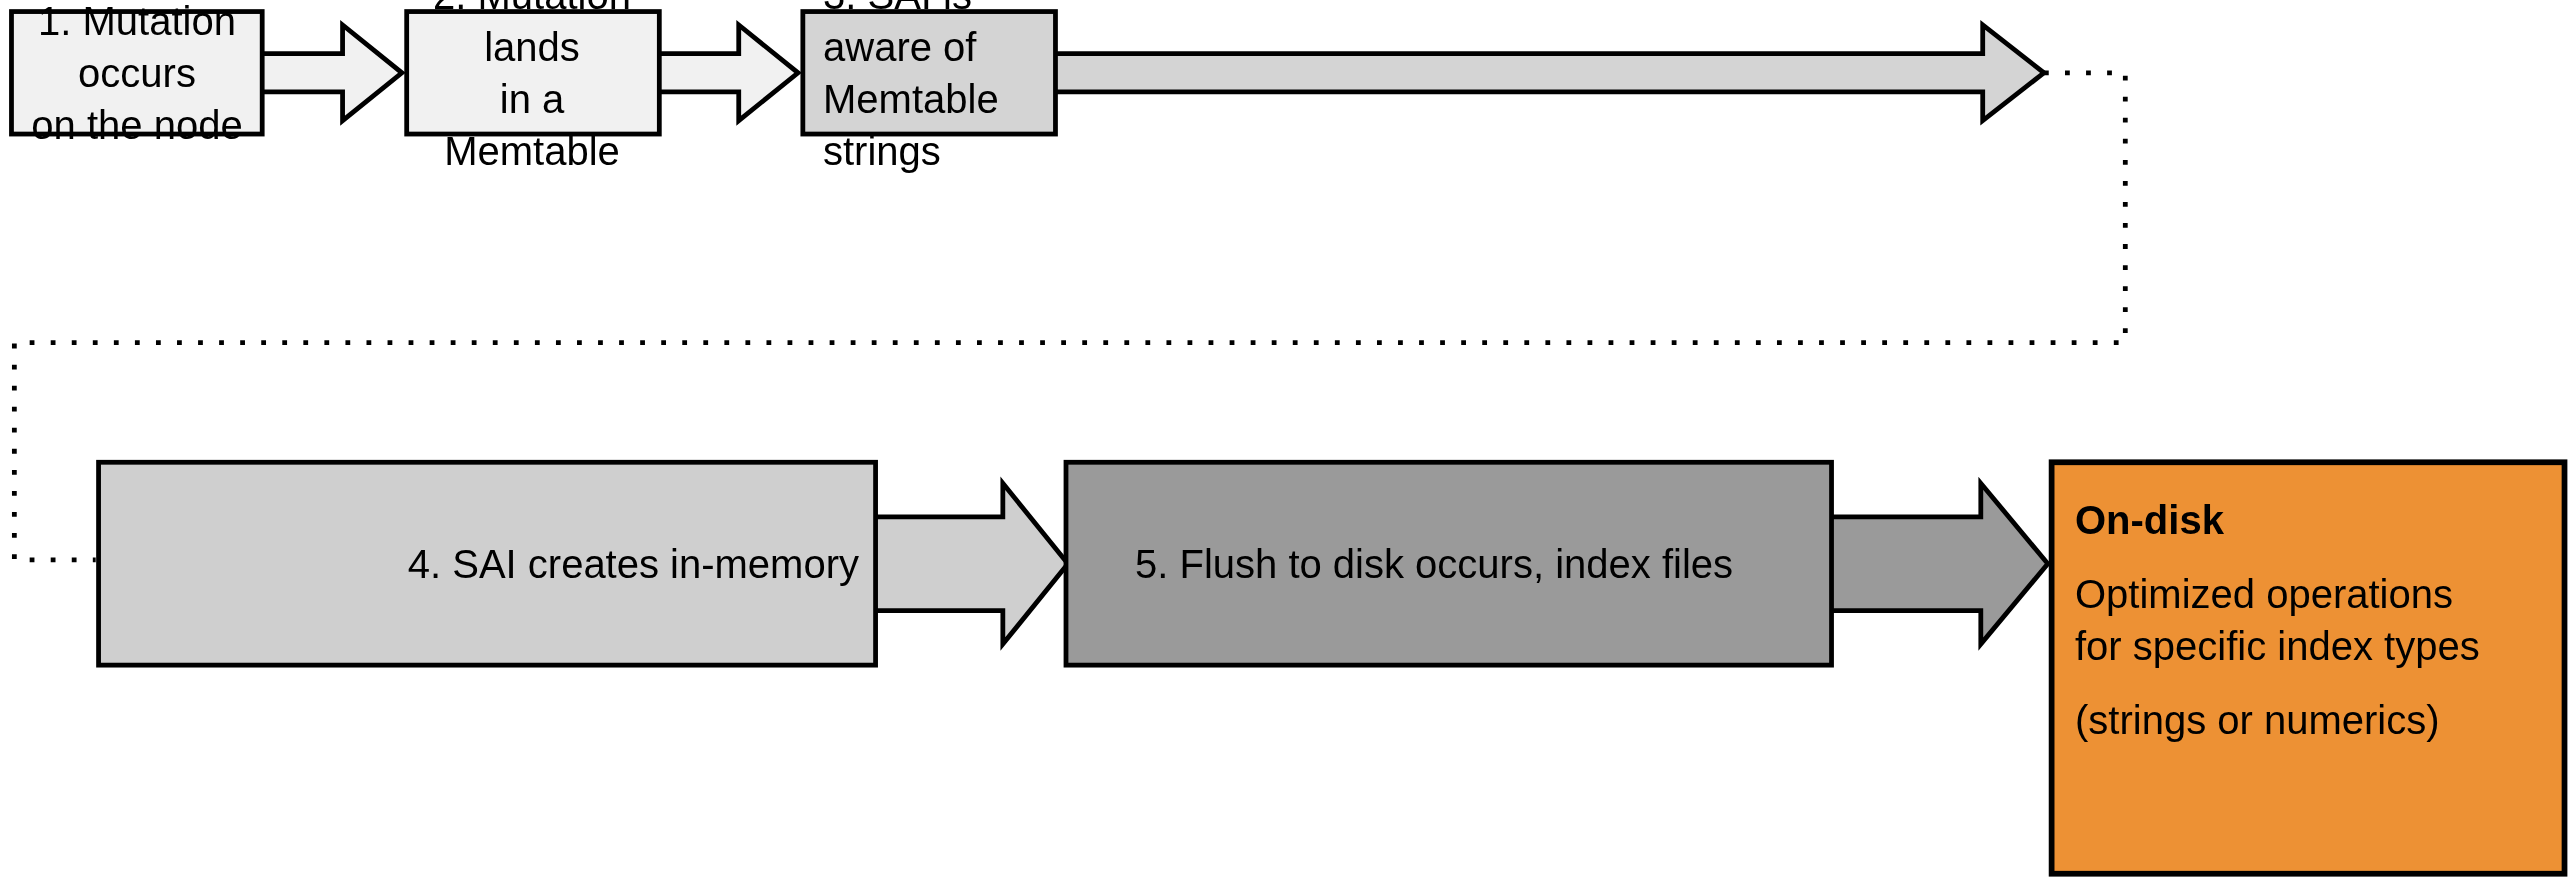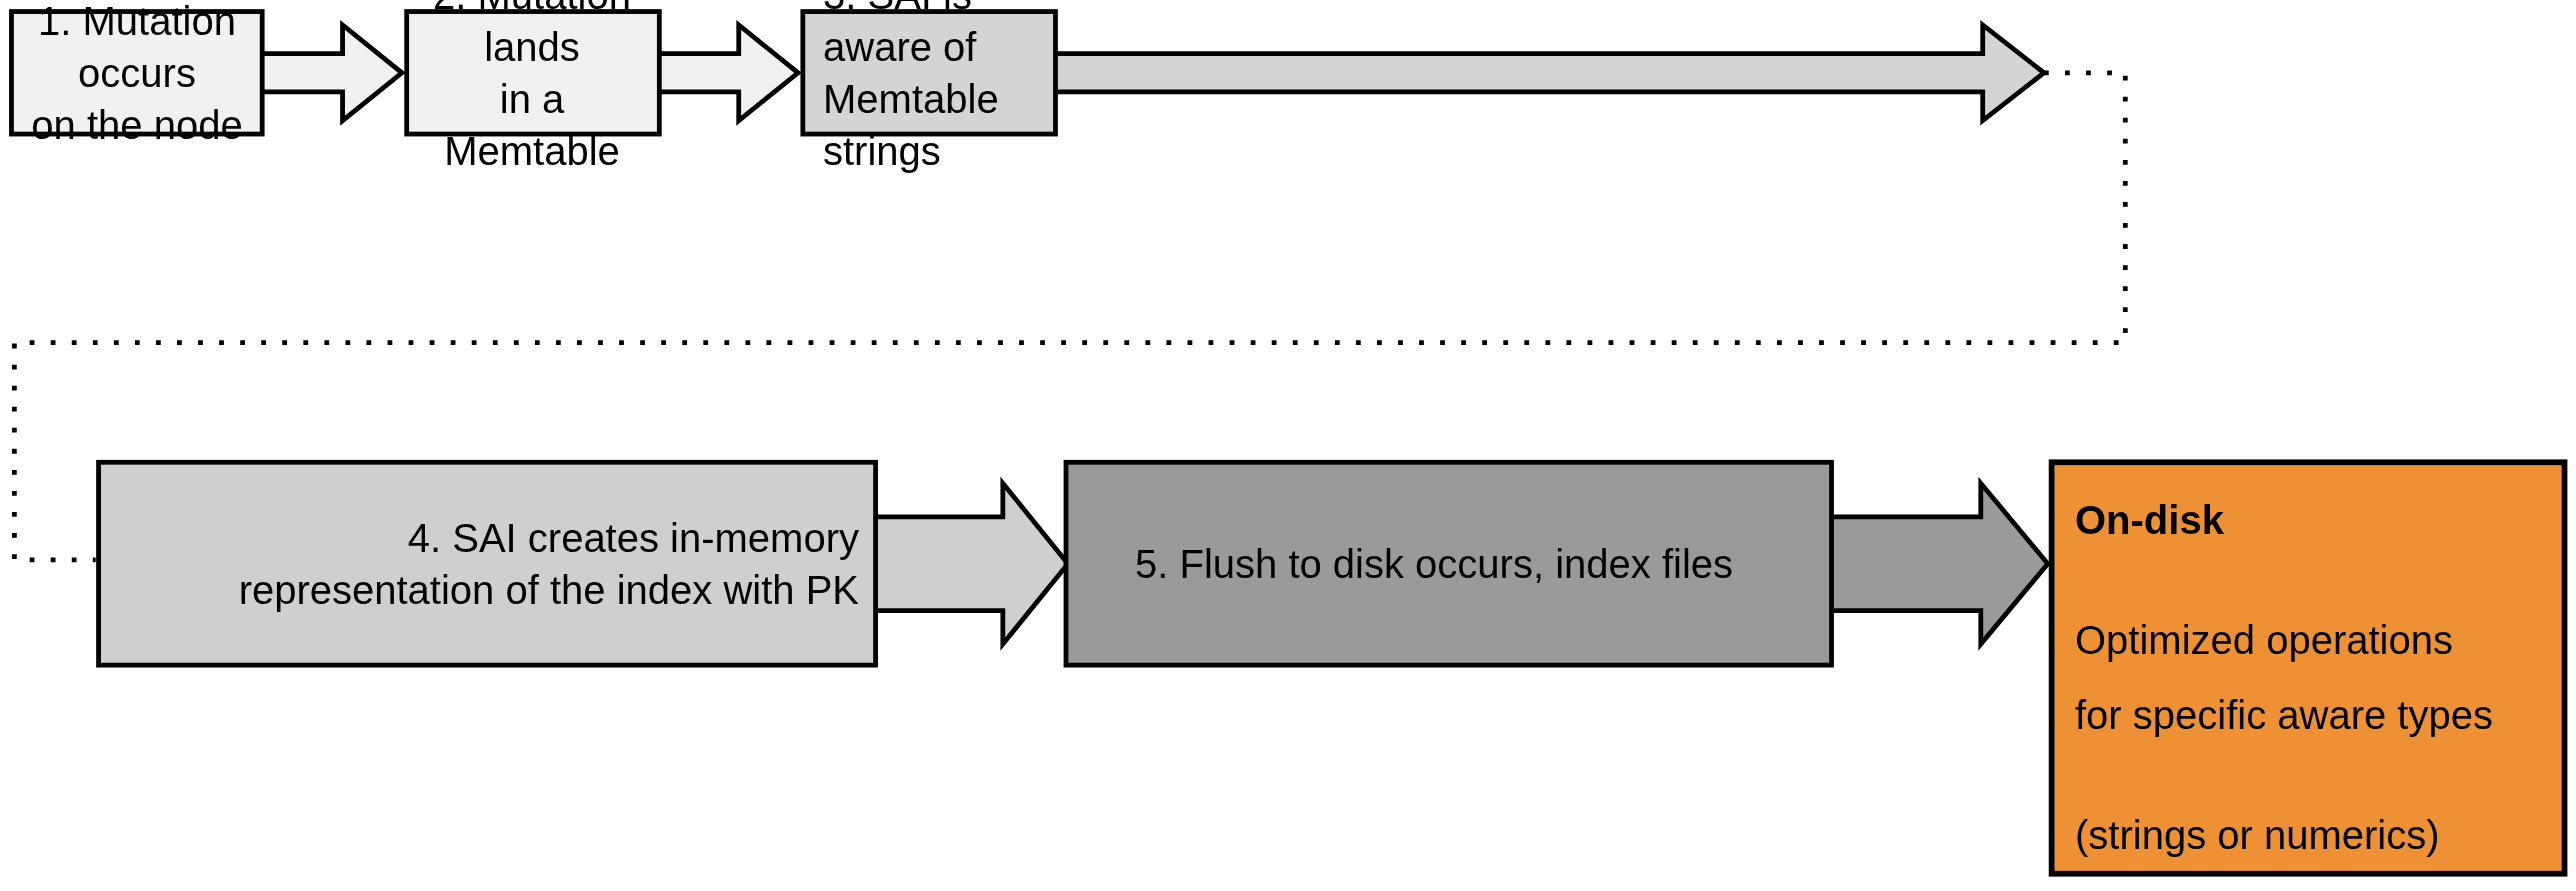--- a/index.html
+++ b/index.html
@@ -43,21 +43,21 @@
   .lbl-line { display: block; }
   .lbl-line.bold { font-weight: bold; }
   .lbl-line.spacer { height: 0.55em; }
 
   
   #label-step-1 { left: 29px;   top: 13.4px;  width: 216px; height: 119px; }
   #label-step-2 { left: 424px;  top: 13.4px;  width: 216px; height: 119px; }
   #label-step-3 { left: 823px;  top: 13.4px;  width: 218px; height: 119px; }
   #label-step-4 { left: 113px;  top: 462px; width: 746px; height: 203px; align-items: flex-end; }
   #label-step-5 { left: 1087px; top: 462px; width: 737px; height: 203px; margin-left: 48px; }
-  #label-ondisk { left: 2075px; top: 469px; width: 478px; height: 392px; justify-content: space-between; padding-top: 25px; }
+  #label-ondisk { left: 2075px; top: 469px; width: 478px; height: 392px; justify-content: flex-start; padding-top: 25px; }
 </style>
 </head>
 <body>
 
 <div id="canvas">
 
   <svg class="flow-svg" viewBox="0 0 2692 932" xmlns="http://www.w3.org/2000/svg">
 
     <path d="M 250,56 L 358,56 L 358,26 L 420,76 L 358,126 L 358,96 L 250,96 Z" fill="#f1f1f1" stroke="#000000" stroke-width="5" stroke-linejoin="miter"></path>
 
@@ -95,30 +95,29 @@
   </div>
 
   <div class="node-label left" id="label-step-3">
     <span class="lbl-line">3. SAI is aware of</span>
     <span class="lbl-line">Memtable</span>
     <span class="lbl-line">strings</span>
   </div>
 
   <div class="node-label centered" id="label-step-4">
     <span class="lbl-line">4. SAI creates in-memory</span>
-    <span class="lbl-line">representation of the index with PK</span>
   </div>
 
   <div class="node-label left" id="label-step-5">
     <span class="lbl-line">5. Flush to disk occurs, index files</span>
   </div>
 
   <div class="node-label left" id="label-ondisk">
     <span class="lbl-line bold">On-disk</span>
     <span class="lbl-line spacer"></span>
     <span class="lbl-line">Optimized operations</span>
-    <span class="lbl-line">for specific aware types</span>
+    <span class="lbl-line">for specific index types</span>
     <span class="lbl-line spacer"></span>
     <span class="lbl-line">(strings or numerics)</span>
   </div>
 
 </div>
 
 
 </body></html>

